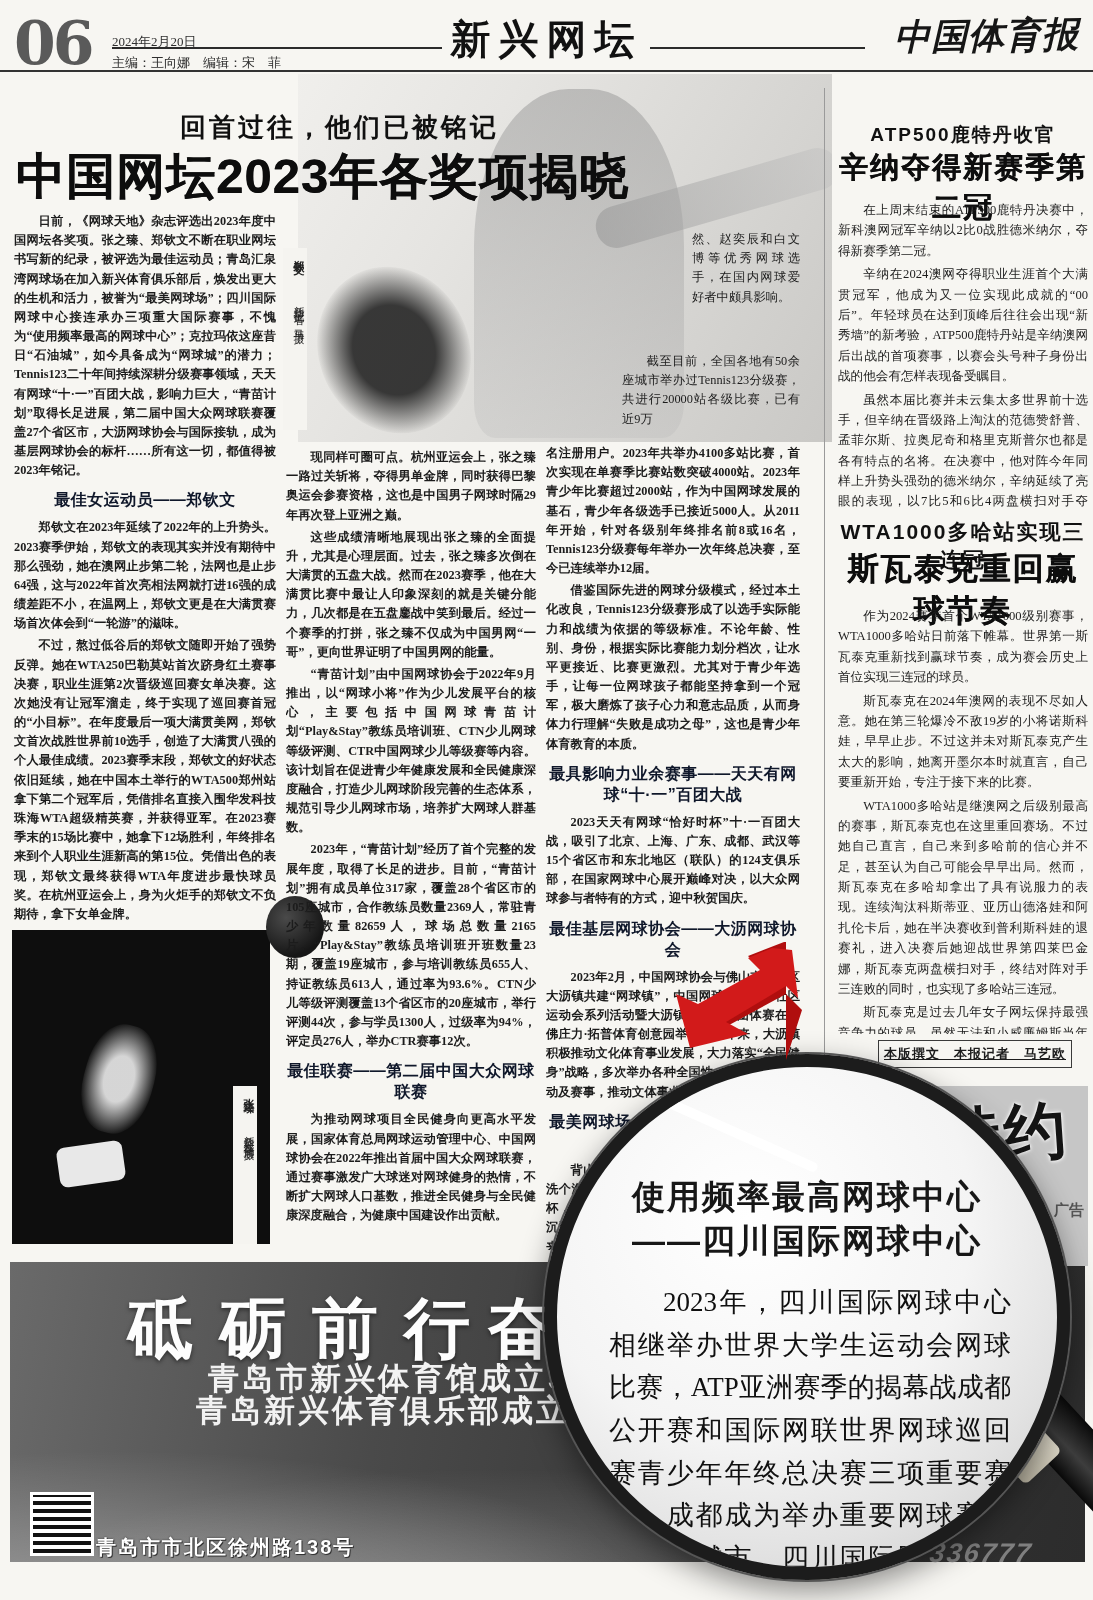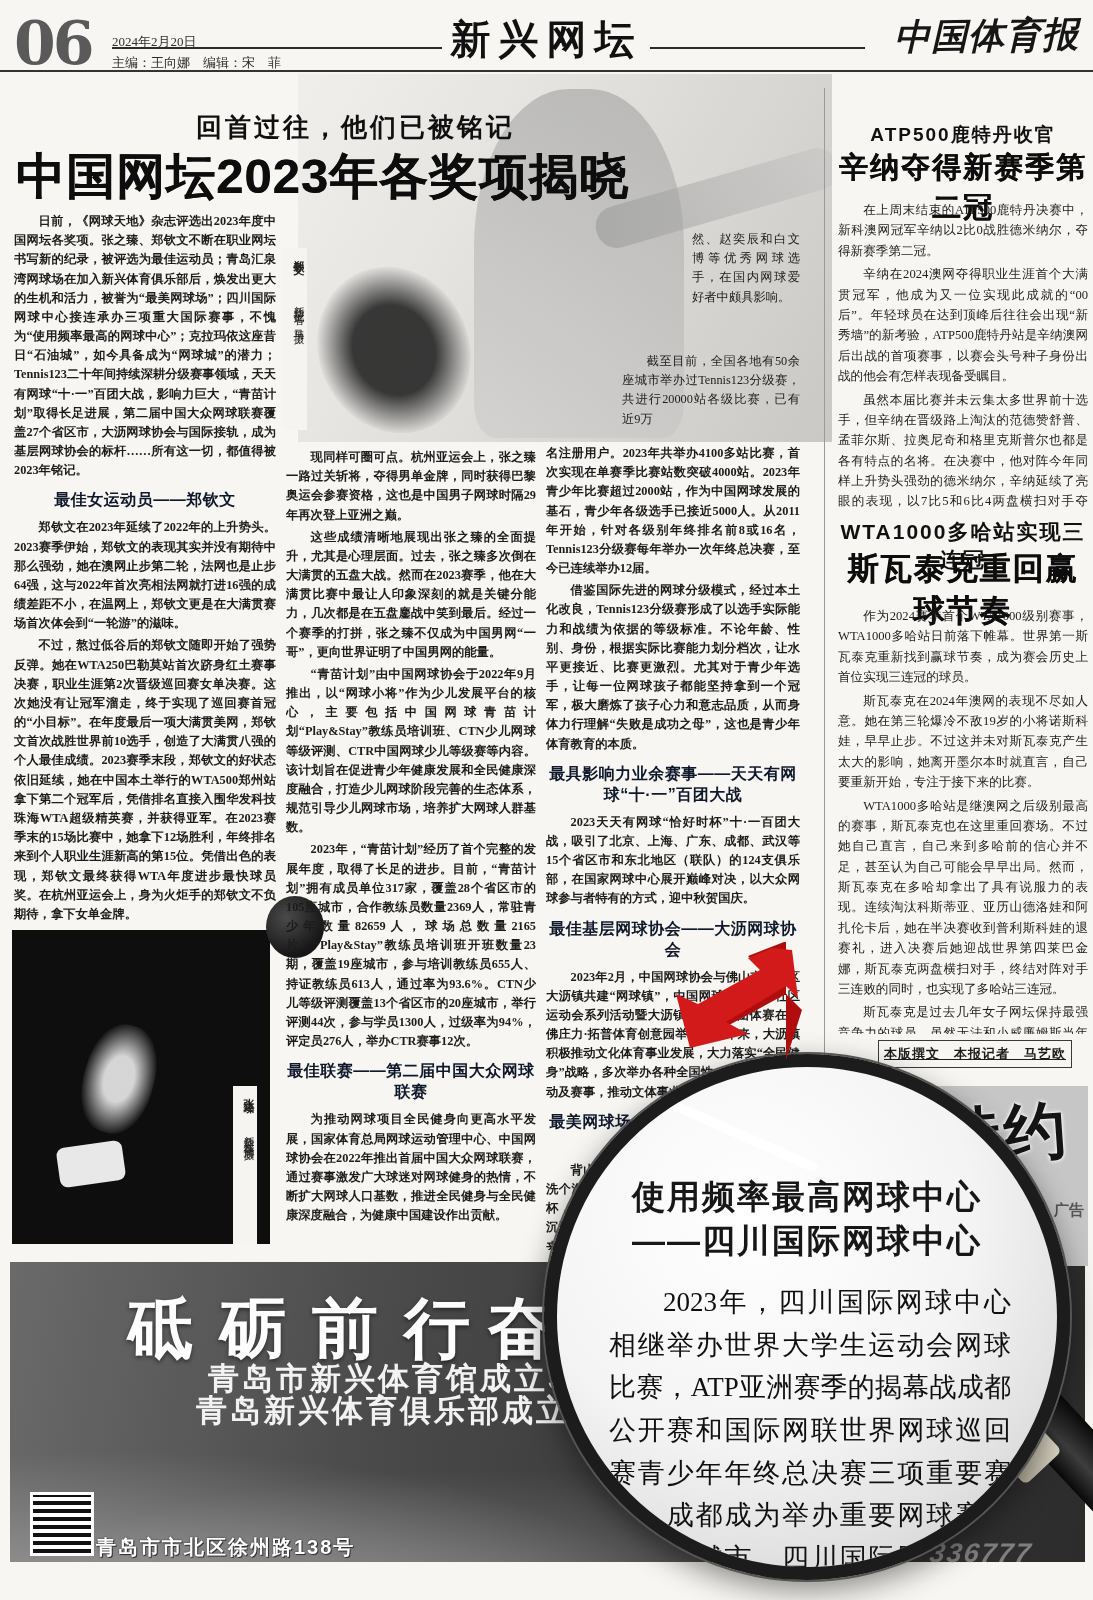--- a/index.html
+++ b/index.html
@@ -21,21 +21,21 @@
   .ph-fig{position:absolute;left:33%;top:4%;width:210px;height:95%;border-radius:45% 45% 10% 10%;
           background:linear-gradient(180deg,rgba(140,140,140,.45),rgba(180,180,180,.25));}
   .ph-racket{position:absolute;left:4%;top:52%;width:150px;height:170px;border-radius:50%;
              background:radial-gradient(ellipse at center,rgba(25,25,25,.85) 38%,rgba(25,25,25,0) 72%);transform:rotate(-25deg);}
   .ph-arm{position:absolute;left:55%;top:28%;width:250px;height:42px;border-radius:20px;
           background:linear-gradient(90deg,rgba(150,150,150,.55),rgba(190,190,190,.35));transform:rotate(-16deg);}
   .vcap{position:absolute;writing-mode:vertical-rl;text-orientation:upright;background:#f5f4f0;color:#222;
         font-size:11px;line-height:1.25;padding:3px 2px;letter-spacing:2px;}
   .cap1{left:283px;top:248px;height:176px;width:20px;}
   .cap1 .nm{font-weight:700;margin-bottom:26px;display:inline-block;}
-  .kicker{position:absolute;left:196px;top:110px;font:700 26px "Liberation Sans","DejaVu Sans",sans-serif;
+  .kicker{position:absolute;left:180px;top:110px;font:700 26px "Liberation Sans","DejaVu Sans",sans-serif;
           letter-spacing:3px;color:#101010;}
   .headline{position:absolute;left:16px;top:144px;width:706px;
             font:900 49px "Liberation Sans","DejaVu Sans",sans-serif;letter-spacing:1px;color:#0d0d0d;
             text-shadow:0.6px 0 #0d0d0d;}
   
   .col{position:absolute;overflow:hidden;}
   .col p{font-size:12.3px;line-height:1.56;text-align:justify;text-indent:2em;margin:0 0 3px;font-weight:bold;}
   .shead{font:700 16px "Liberation Sans","DejaVu Sans",sans-serif;text-align:center;margin:10px 0 7px;
          letter-spacing:.5px;color:#0f172a;}
   .c1{left:14px;top:212px;width:262px;height:716px;}

